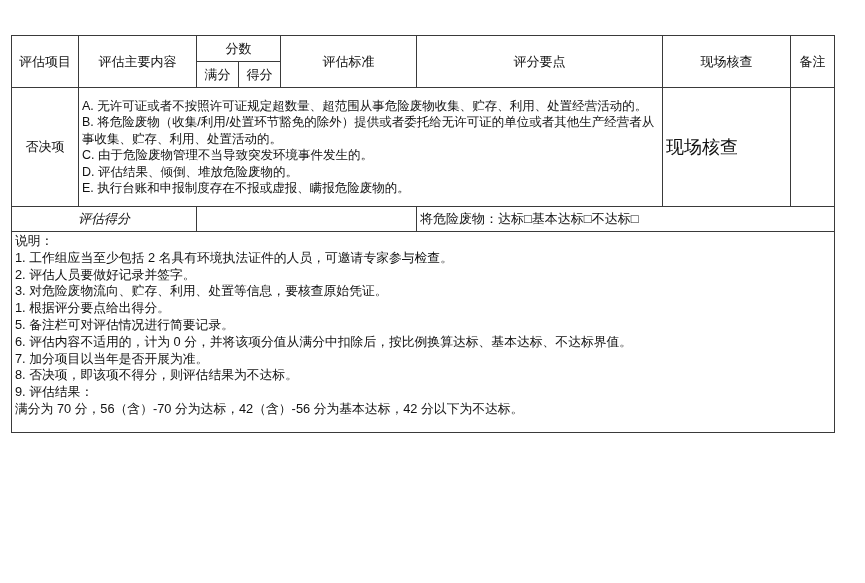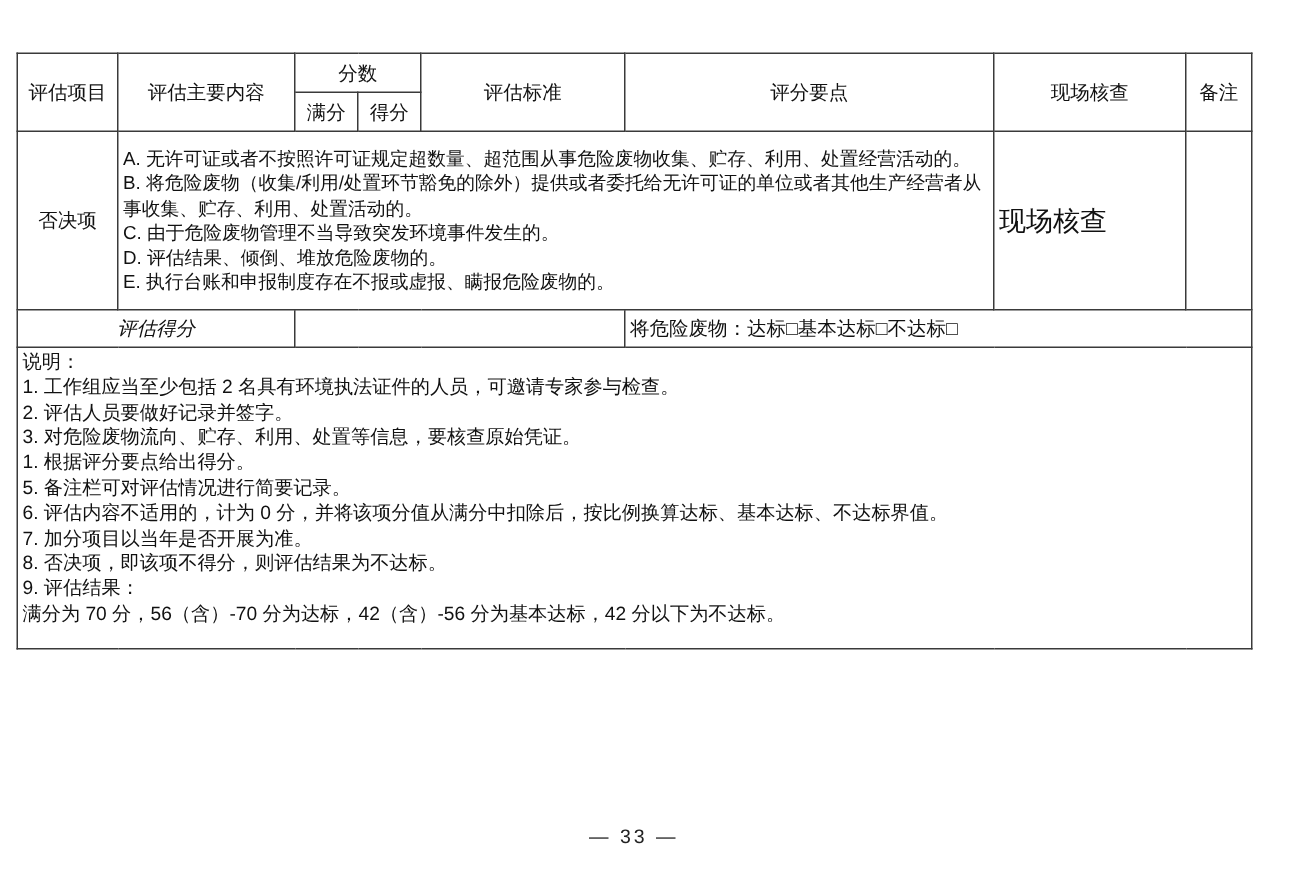--- a/index.html
+++ b/index.html
@@ -151,15 +151,14 @@
         <div>6. 评估内容不适用的，计为 0 分，并将该项分值从满分中扣除后，按比例换算达标、基本达标、不达标界值。</div>
         <div>7. 加分项目以当年是否开展为准。</div>
         <div>8. 否决项，即该项不得分，则评估结果为不达标。</div>
         <div>9. 评估结果：</div>
         <div>满分为 70 分，56（含）-70 分为达标，42（含）-56 分为基本达标，42 分以下为不达标。</div>
       </td>
     </tr>
   </tbody>
     </table>
 
-  <div class="page-number">— 33 —</div>
 
 </div>
 
 </body></html>

